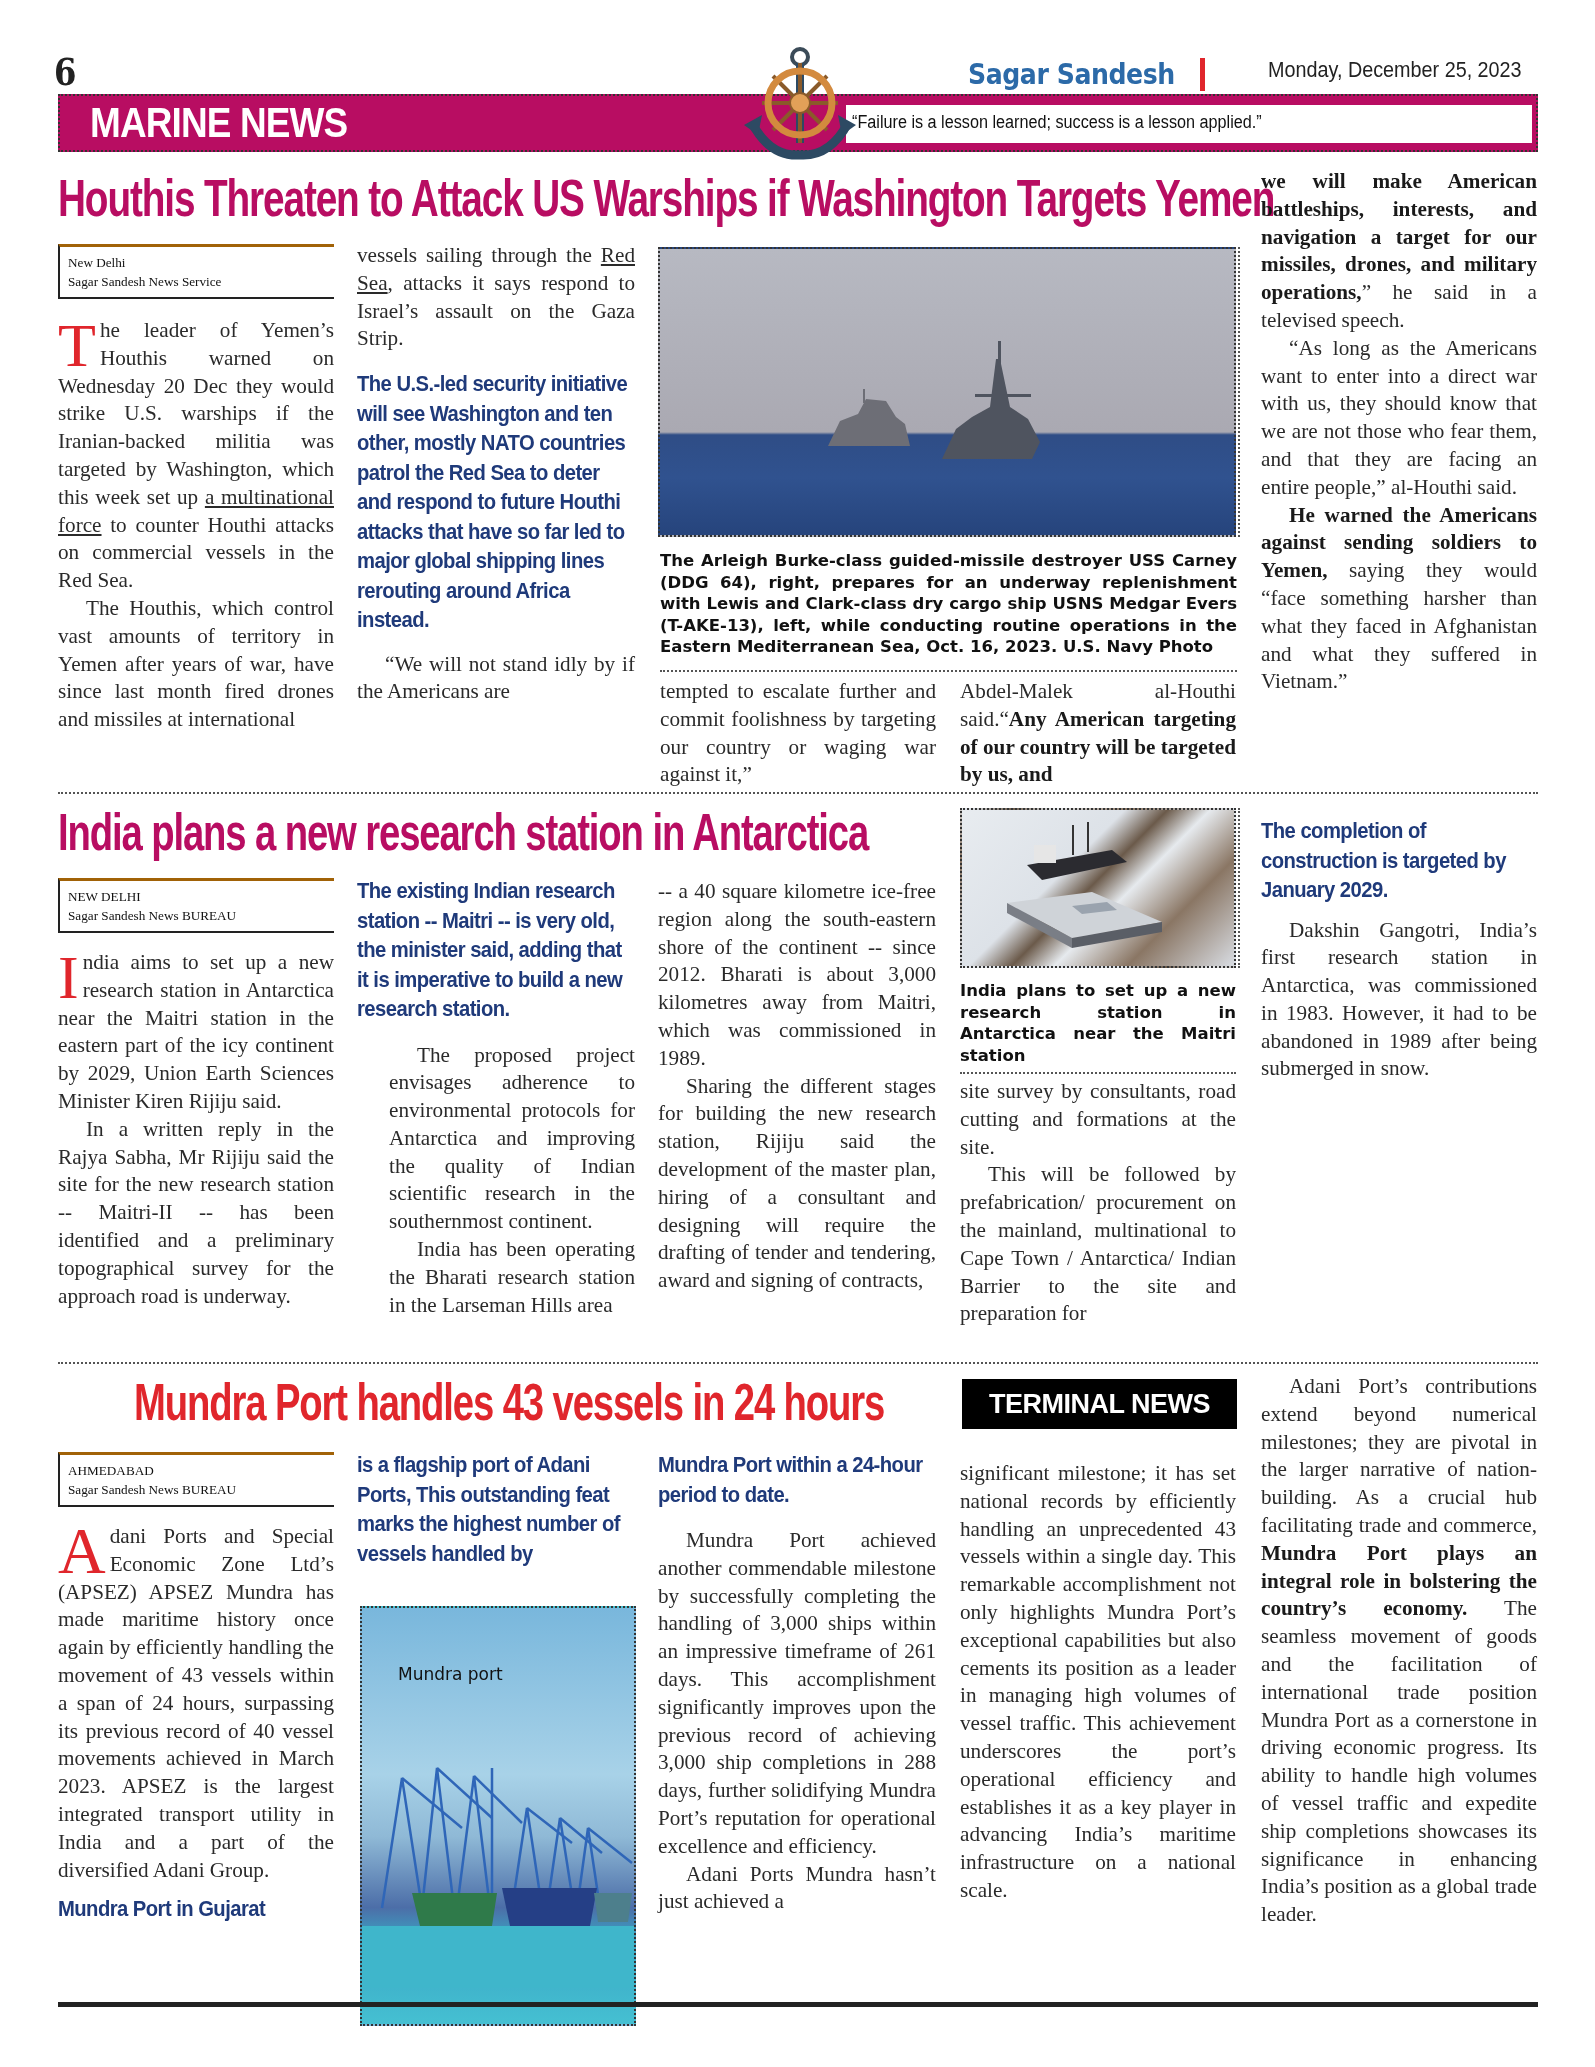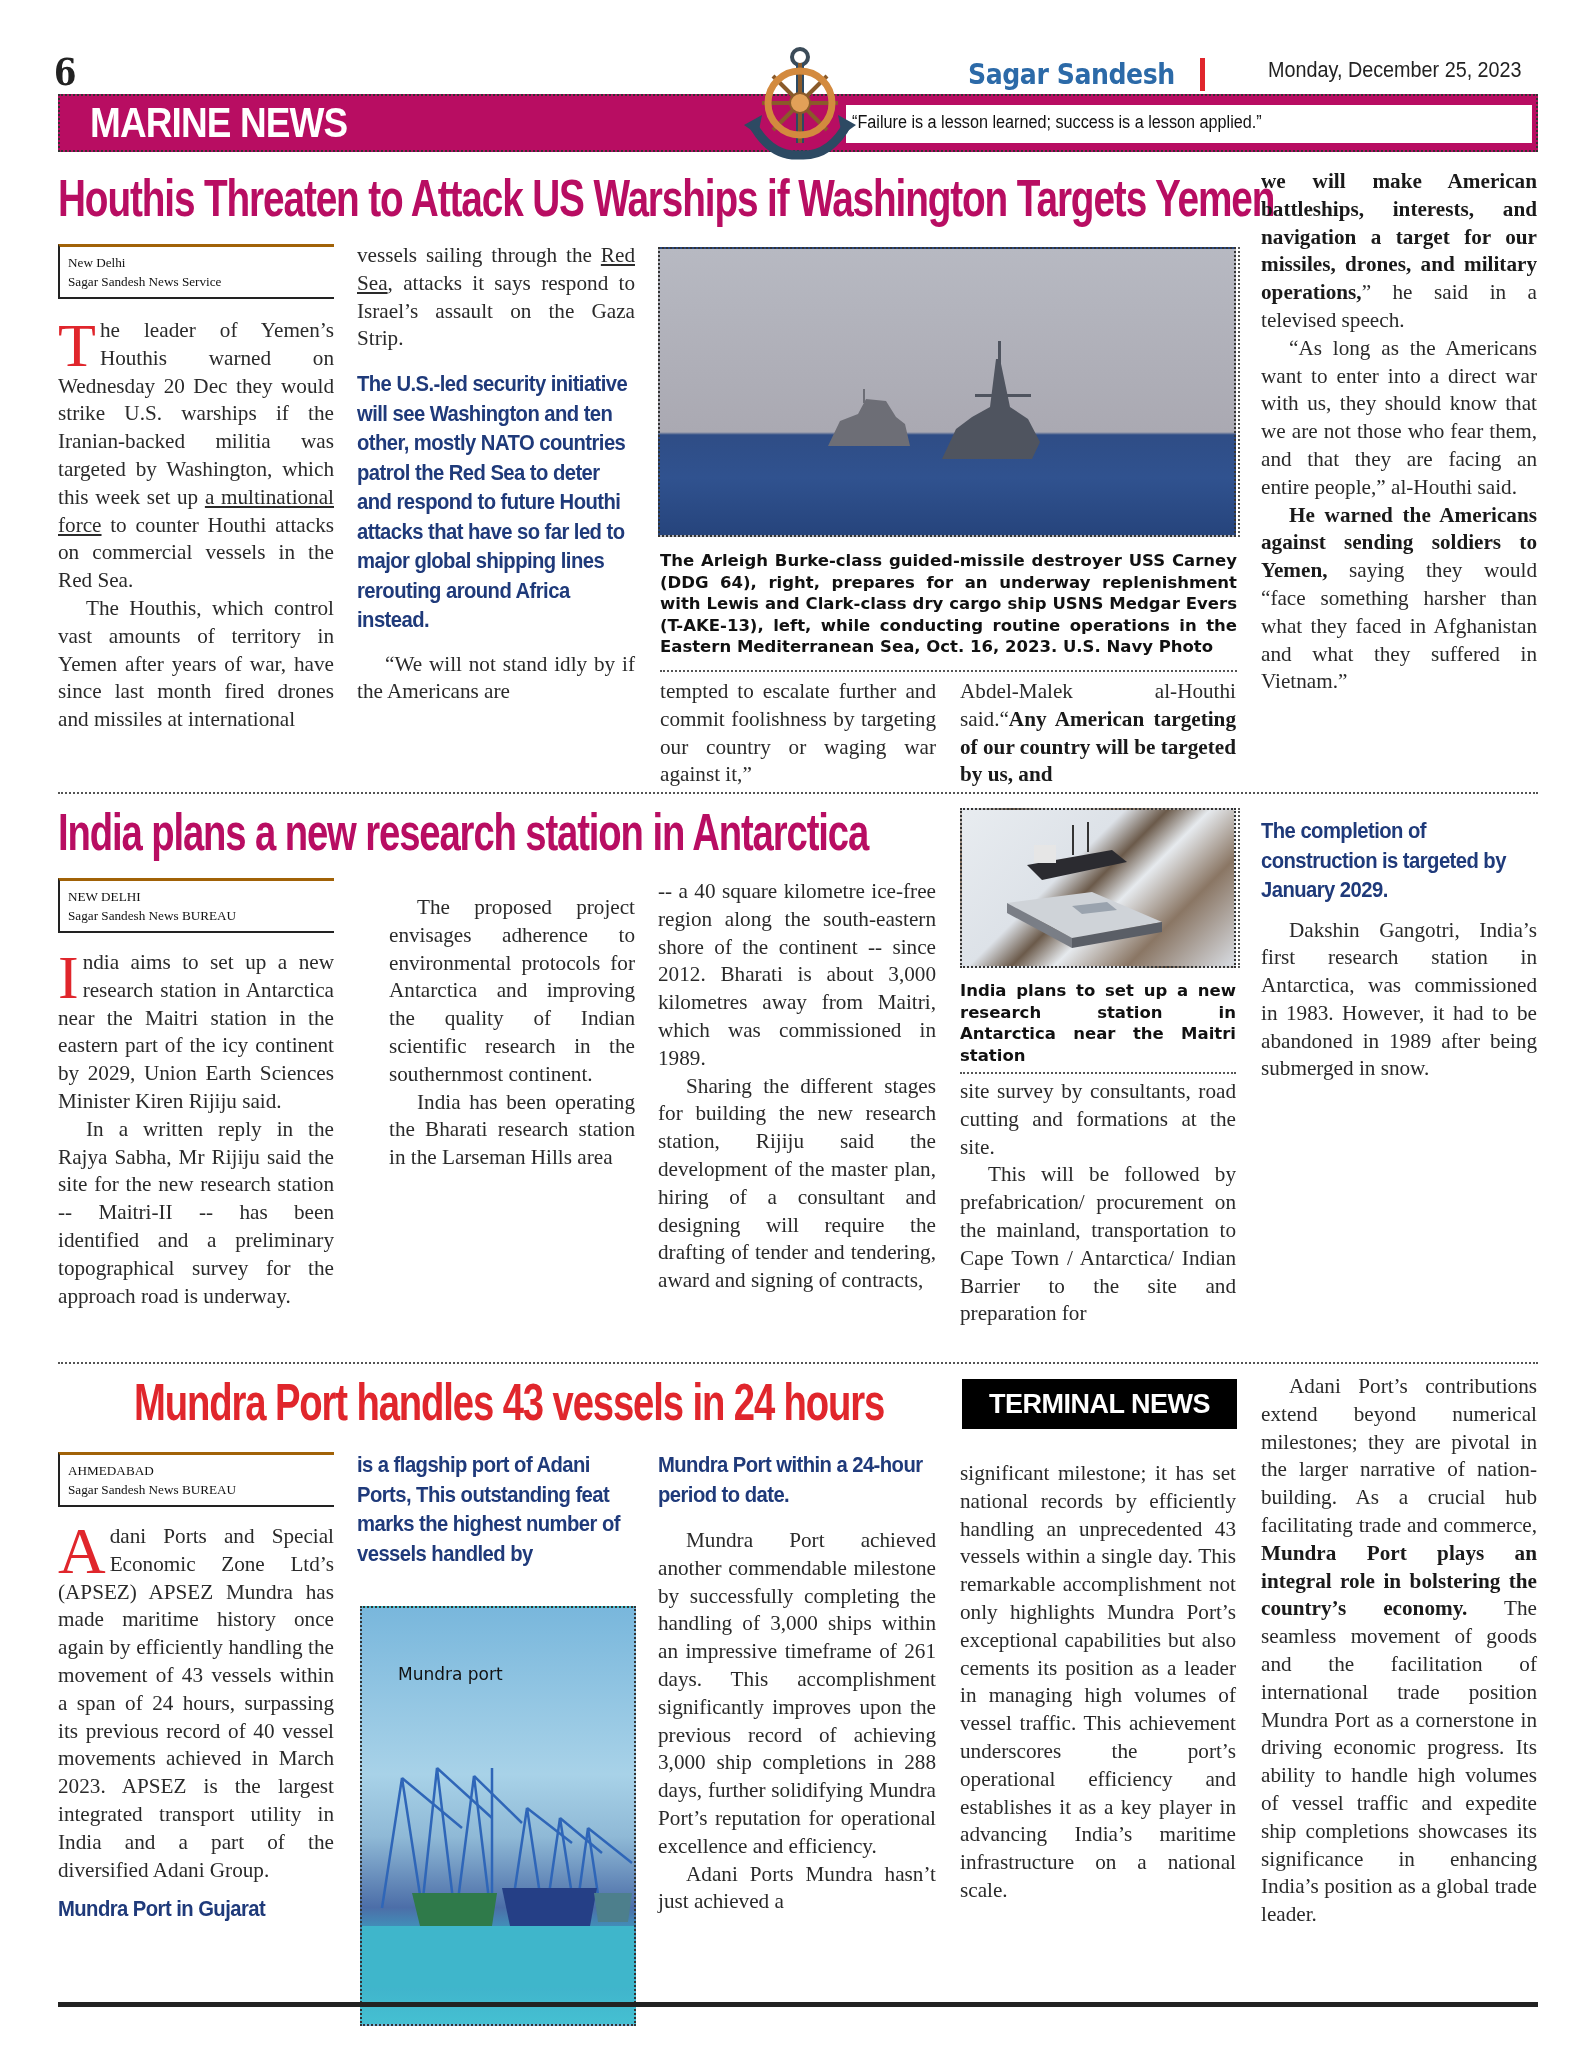--- a/index.html
+++ b/index.html
@@ -136,20 +136,23 @@
     <div>NEW DELHI</div>
     <div>Sagar Sandesh News BUREAU</div>
   </div>
   <div class="body-text" style="margin-top:16px;">
     <p><span class="dropcap">I</span><span>ndia aims to set up a new research station in Antarctica near the Maitri station in the eastern part of the icy continent by 2029, Union Earth Sciences Minister Kiren Rijiju said.</span></p>
     <p class="ind">In a written reply in the Rajya Sabha, Mr Rijiju said the site for the new research station -- Maitri-II -- has been identified and a preliminary topographical survey for the approach road is underway.</p>
   </div>
 </div>
 
 <div class="abs" style="left:357px; top:876px; width:278px;">
+  <div style="overflow:hidden;">
+    <div class="pull">The existing Indian research station -- Maitri -- is very old, the minister said, adding that it is imperative to build a new research station.</div>
+  </div>
   <div class="body-text" style="margin-top:18px;margin-left:32px;">
     <p class="ind">The proposed project envisages adherence to environmental protocols for Antarctica and improving the quality of Indian scientific research in the southernmost continent.</p>
     <p class="ind">India has been operating the Bharati research station in the Larseman Hills area</p>
   </div>
 </div>
 
 <div class="abs body-text" style="left:658px; top:878px; width:278px;">
   <p>-- a 40 square kilometre ice-free region along the south-eastern shore of the continent -- since 2012. Bharati is about 3,000 kilometres away from Maitri, which was commissioned in 1989.</p>
   <p class="ind">Sharing the different stages for building the new research station, Rijiju said the development of the master plan, hiring of a consultant and designing will require the drafting of tender and tendering, award and signing of contracts,</p>
 </div>
@@ -164,21 +167,21 @@
     <polygon points="110,128 200,112 200,122 110,138" fill="#5a5e66"></polygon>
     <polygon points="45,93 110,128 110,138 45,103" fill="#7a7e86"></polygon>
     <polygon points="110,96 145,92 155,100 120,104" fill="#9aa3ae"></polygon>
   </svg>
 </div>
 <div class="abs caption" style="left:960px; top:980px; width:276px;">India plans to set up a new research station in Antarctica near the Maitri station</div>
 <div class="abs dotted-h" style="left:960px; top:1072px; width:276px;"></div>
 
 <div class="abs body-text" style="left:960px; top:1078px; width:276px;">
   <p>site survey by consultants, road cutting and formations at the site.</p>
-  <p class="ind">This will be followed by prefabrication/ procurement on the mainland, transportation to Cape Town / Antarctica/ Indian Barrier to the site and preparation for</p>
+  <p class="ind">This will be followed by prefabrication/ procurement on the mainland, multinational to Cape Town / Antarctica/ Indian Barrier to the site and preparation for</p>
 </div>
 
 <div class="abs dotted-v" style="left:1238px; top:808px; height:160px;"></div>
 <div class="abs" style="left:1261px; top:802px; width:276px;">
   <div style="overflow:hidden; margin-top:14px;">
     <div class="pull">The completion of construction is targeted by January 2029.</div>
   </div>
   <div class="body-text" style="margin-top:12px;">
     <p class="ind">Dakshin Gangotri, India’s first research station in Antarctica, was commissioned in 1983. However, it had to be abandoned in 1989 after being submerged in snow.</p>
   </div>

